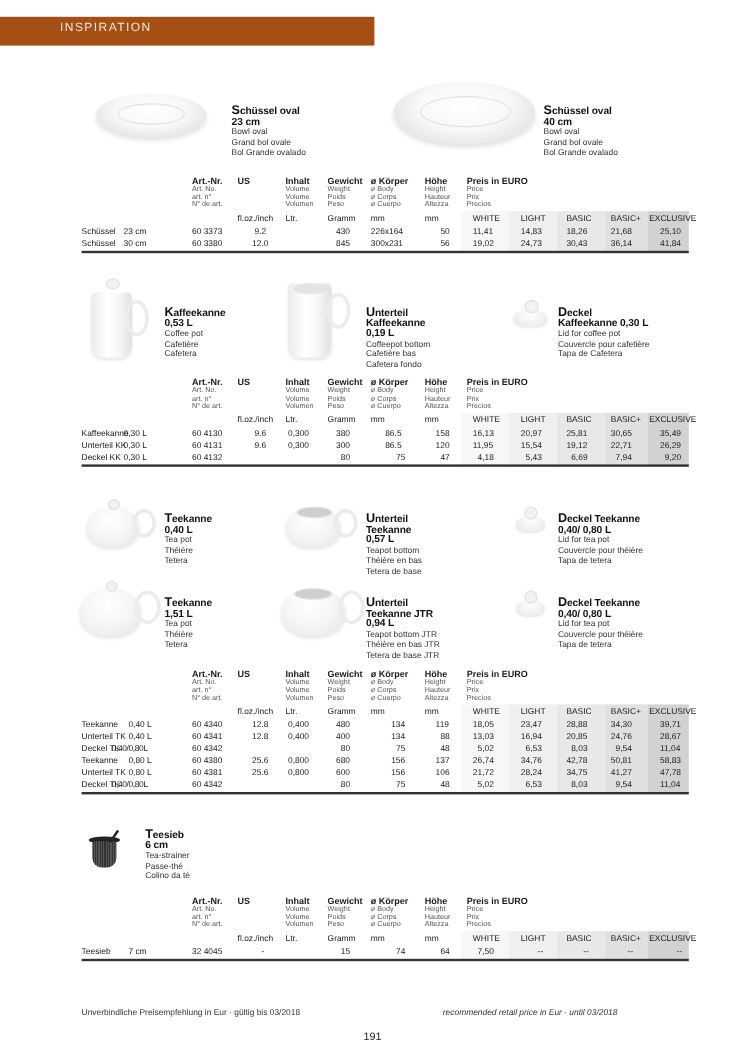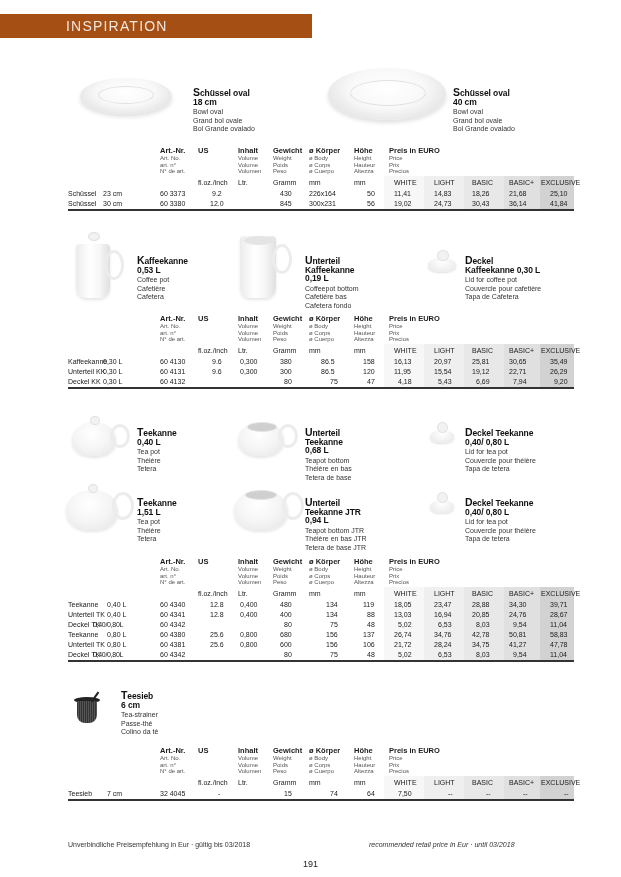--- a/index.html
+++ b/index.html
@@ -1,18 +1,18 @@
 <!DOCTYPE html>
 <html><head>
 <meta charset="utf-8">
 <style>
   html,body{margin:0;padding:0;background:#fff;}
   body{width:621px;height:877px;position:relative;overflow:hidden;font-family:"Liberation Sans",sans-serif;color:#1a1a1a;}
   .hdr{position:absolute;left:0;top:14px;width:312px;height:24px;background:#a54f14;}
-  .hdr span{position:absolute;left:66px;top:4px;color:#f3e6dc;font-size:14px;letter-spacing:1.2px;}
+  .hdr span{position:absolute;left:50px;top:4px;color:#f3e6dc;font-size:10px;letter-spacing:1.2px;}
 
   .prod{position:absolute;}
   .prod .img{position:absolute;}
   .prod .txt{position:absolute;font-size:7px;line-height:8.5px;color:#333;}
   .prod .txt .t{font-family:"Liberation Sans",sans-serif;font-weight:bold;font-size:8.5px;color:#111;margin-bottom:2px;display:block;letter-spacing:-0.1px;}
   .prod .txt .t b{font-size:10.5px;}
   .prod .txt div{white-space:nowrap;}
 
   .tbl{position:absolute;left:68px;font-size:7px;color:#1a1a1a;}
   .tbl .col{position:absolute;line-height:7px;}
@@ -48,21 +48,21 @@
 
 <div class="hdr">
   <span>INSPIRATION</span>
 </div>
 
 <div class="prod" style="left:0;top:60px;">
   <div class="img bowl" style="left:80px;top:18px;width:92px;height:36px;">
     <div class="bowl-in" style="left:18px;top:8px;width:54px;height:16px;"></div>
   </div>
   <div class="txt" style="left:193px;top:28px;">
-    <span class="t"><b>S</b><span>chüssel oval 18 cm</span></span>
+    <span class="t"><b>S</b><span>chüssel oval 23 cm</span></span>
     <div>Bowl oval</div>
     <div>Grand bol ovale</div>
     <div>Bol Grande ovalado</div>
   </div>
 </div>
 <div class="prod" style="left:0;top:60px;">
   <div class="img bowl" style="left:328px;top:8px;width:118px;height:52px;">
     <div class="bowl-in" style="left:22px;top:12px;width:74px;height:24px;"></div>
   </div>
   <div class="txt" style="left:453px;top:28px;">
@@ -311,21 +311,21 @@
     <div>Tea pot</div>
     <div>Théière</div>
     <div>Tetera</div>
   </div>
 </div>
 <div class="prod" style="left:0;top:410px;">
   <div class="img teapot" style="left:238px;top:12px;width:46px;height:34px;"></div>
   <div class="opening" style="left:247px;top:12px;width:28px;height:8px;"></div>
   <div class="handle" style="left:278px;top:14px;width:14px;height:18px;"></div>
   <div class="txt" style="left:305px;top:18px;">
-    <span class="t"><b>U</b><span>nterteil Teekanne 0,68 L</span></span>
+    <span class="t"><b>U</b><span>nterteil Teekanne 0,57 L</span></span>
     <div>Teapot bottom</div>
     <div>Théière en bas</div>
     <div>Tetera de base</div>
   </div>
 </div>
 <div class="prod" style="left:0;top:410px;">
   <div class="img lid" style="left:430px;top:20px;width:24px;height:13px;"></div>
   <div class="knob" style="left:437px;top:12px;width:9px;height:9px;"></div>
   <div class="txt" style="left:465px;top:18px;">
     <span class="t"><b>D</b><span>eckel Teekanne 0,40/ 0,80 L</span></span>

